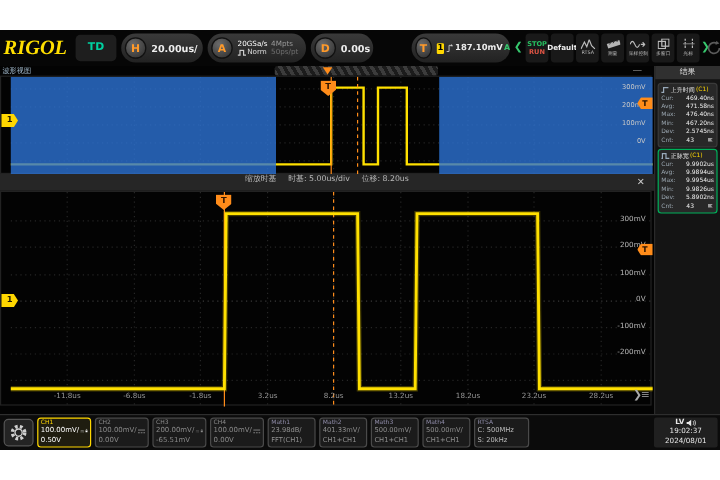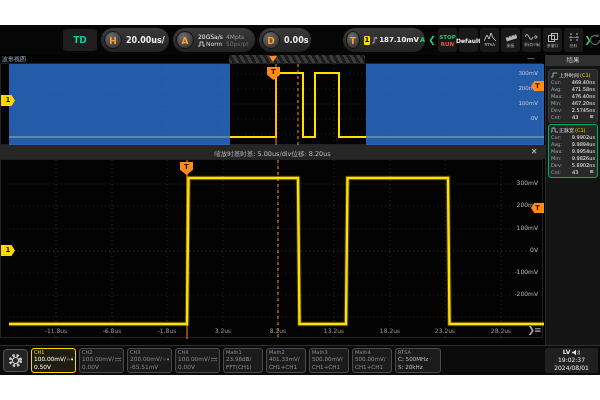--- a/index.html
+++ b/index.html
@@ -33,21 +33,21 @@
   .vlabel{font-size:5.5px;color:#c8c8c8;width:34px;text-align:right;}
   .vlabel2{font-size:6px;color:#b9b9b9;width:40px;text-align:right;}
   .tlabel{font-size:6px;color:#999;width:36px;text-align:center;}
   .ttag{width:13px;height:10px;background:#ff8c1a;color:#241000;font-size:6.5px;font-weight:bold;
         text-align:center;line-height:10px;clip-path:polygon(0 50%,25% 0,100% 0,100% 100%,25% 100%);}
   .chtag{width:14px;height:11px;background:#ffd700;color:#221a00;font-size:7px;font-weight:bold;
         text-align:center;line-height:11px;clip-path:polygon(0 0,75% 0,100% 50%,75% 100%,0 100%);}
   .flag{width:13px;height:13px;background:#ff8c1a;color:#301500;font-size:7px;font-weight:bold;text-align:center;
         line-height:11px;clip-path:polygon(0 0,100% 0,100% 60%,50% 100%,0 60%);}
   .zoombar{left:0;top:90px;width:545px;height:14px;background:#262626;color:#b8b8b8;font-size:6.5px;
-           display:flex;align-items:flex-end;justify-content:center;}
+           display:flex;align-items:flex-start;justify-content:center;gap:10px;}
   .zclose{left:528px;top:91px;width:12px;height:12px;color:#ccc;font-size:8px;line-height:12px;text-align:center;}
   .maingrid{left:0;top:104px;width:543px;height:179px;border:1px solid #222;box-sizing:border-box;}
   .expand{left:524px;top:268px;width:20px;height:14px;color:#aaa;font-size:9px;line-height:14px;text-align:center;letter-spacing:-1px;}
   
   #sidebar{left:545px;top:30px;width:55px;height:290px;background:#141414;border-left:1px solid #2a2a2a;box-sizing:border-box;}
   .rhead{left:0;top:0;width:100%;height:11px;background:#303030;color:#ddd;font-size:6.5px;
          line-height:11px;text-align:center;}
   .mcard{left:2px;width:50px;background:#282828;border:1px solid #3a3a3a;border-radius:3px;box-sizing:border-box;padding:1px 2px;}
   .mcard.sel{border-color:#00b05a;}
   .mhead{display:flex;align-items:center;gap:1px;height:8px;}
@@ -74,20 +74,21 @@
   .statusbox .l{font-size:6px;line-height:8px;}
   svg{display:block;}
 </style>
 </head>
 <body>
 <div id="stage">
 
 <div id="screen">
 
   <div id="toolbar" class="abs">
+    <div class="abs logo">RIGOL</div>
     <div class="abs tdbox">TD</div>
 
     <div class="abs pill" style="left:101px;width:68px;">
       <div class="knob">H</div>
       <div class="ptxt">20.00us/</div>
     </div>
 
     <div class="abs pill" style="left:173px;width:82px;">
       <div class="knob">A</div>
       <div style="margin-right:3px;">

